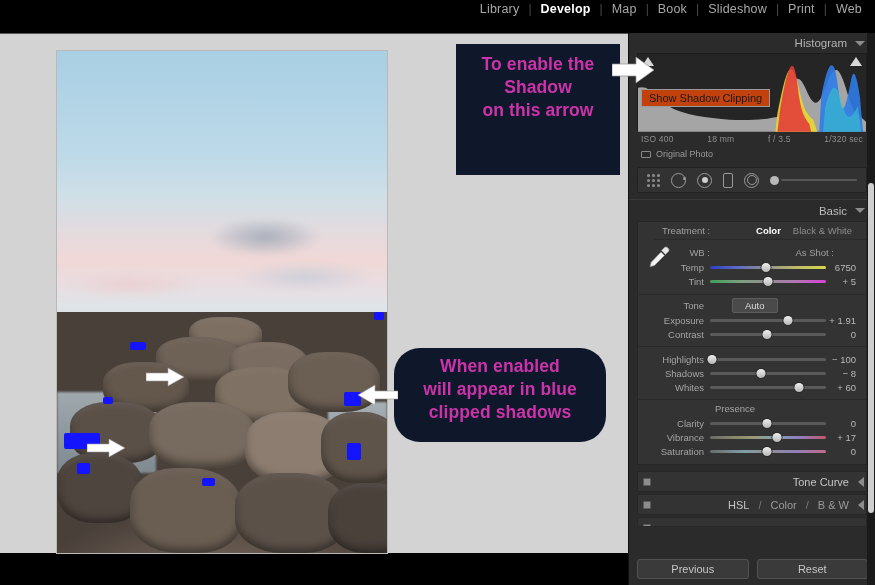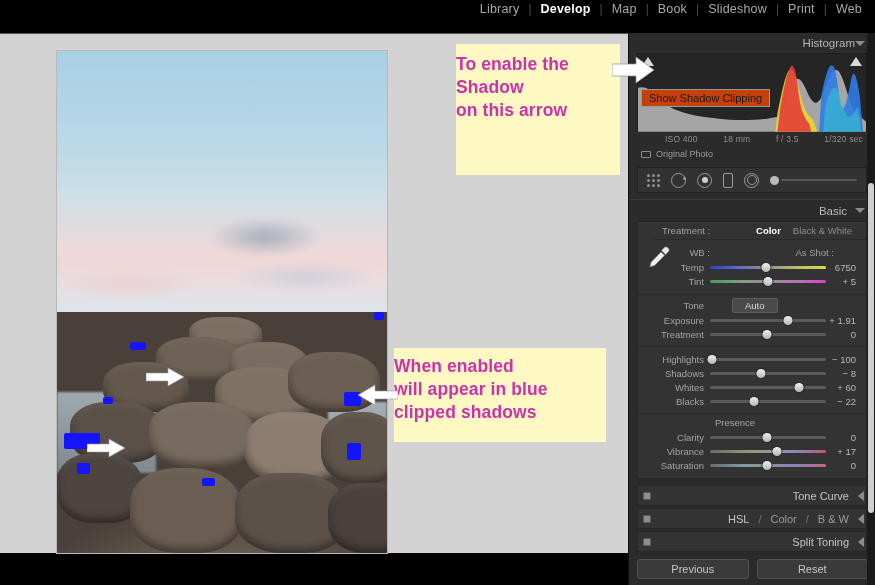--- a/index.html
+++ b/index.html
@@ -90,40 +90,40 @@
   .photo-arrow svg{ display:block; }
 
   
   #rightpanel{
     position:absolute; left:628px; top:33px; width:247px; height:552px;
     background:#2b2b2b;
     border-left:1px solid #111;
   }
   .panel-head{
     height:20px; display:flex; align-items:center; justify-content:flex-end;
-    padding-right:10px; 
+    padding-right:10px; gap:8px;
     font-size:11.5px; color:#b4b4b4;
   }
   .tri-d{ width:0;height:0;border-left:5px solid transparent;border-right:5px solid transparent;border-top:5px solid #8c8c8c; }
   .tri-l{ width:0;height:0;border-top:5px solid transparent;border-bottom:5px solid transparent;border-right:6px solid #8c8c8c; }
 
   
   #histo-wrap{ position:relative; margin:0 8px; }
   #histo{
     position:relative; width:100%; height:78px; background:#252525;
     border:1px solid #1d1d1d;
   }
   .clip-tri{ position:absolute; top:3px; width:0;height:0;
     border-left:6px solid transparent;border-right:6px solid transparent;border-bottom:9px solid #d8d8d8; }
   .clip-tri.left{ left:4px; }
   .clip-tri.right{ right:4px; }
   #histo-canvas{ position:absolute; inset:0; }
   #meta{
     display:flex; justify-content:space-between;
-    font-size:8.5px; color:#8e8e8e; padding:3px 4px 0 4px; letter-spacing:.2px;margin-left:24px;
+    font-size:8.5px; color:#8e8e8e; padding:3px 4px 0 4px; letter-spacing:.2px;
   }
   #origphoto{
     display:flex; align-items:center; gap:5px;
     font-size:9px; color:#9a9a9a; padding:5px 4px 0 4px;
   }
   .mini-rect{ width:10px;height:7px;border:1px solid #8a8a8a;border-radius:1px; }
 
   
   #tools{
     margin:8px 8px 0 8px; height:26px; background:#323232;
@@ -213,28 +213,28 @@
 
   
   #scroll{
     position:absolute; right:0; top:33px; width:8px; height:552px; background:#1a1a1a;
   }
   #scroll .thumb{ position:absolute; left:1px; top:150px; width:6px; height:330px;
     background:#cfcfcf; border-radius:3px; }
 
   
   .note{
-    position:absolute; background:#fef9c3;
-    color:#cc33aa; font-weight:bold; text-align:left;
+    position:absolute; background:#0f172a;
+    color:#cc33aa; font-weight:bold; text-align:center;
     line-height:1.32; letter-spacing:.1px;
   }
   #note1{ left:456px; top:44px; width:164px; height:131px; font-size:17.5px;
     padding-top:9px; }
   #note2{ left:394px; top:348px; width:212px; height:94px; font-size:17.5px;
-    padding-top:7px; }
+    padding-top:7px;border-radius:26px; }
   .note span{ display:block; }
 
   .big-arrow{ position:absolute; }
   #arr-histo{ left:612px; top:56px; width:42px; height:28px; }
 </style>
 </head>
 <body>
 
 <div id="app">
 
@@ -406,21 +406,21 @@
         </div>
         <div class="srow">
           <span class="lbl">Exposure</span>
           <span class="track">
               <span class="tbar"></span>
               <span class="knob" style="left:67%"></span>
             </span>
           <span class="num">+ 1.91</span>
         </div>
         <div class="srow">
-          <span class="lbl">Treatment</span>
+          <span class="lbl">Contrast</span>
           <span class="track">
               <span class="tbar"></span>
               <span class="knob" style="left:49%"></span>
             </span>
           <span class="num">0</span>
         </div>
         <div class="divider"></div>
         <div class="srow">
           <span class="lbl">Highlights</span>
           <span class="track">
@@ -437,28 +437,20 @@
             </span>
           <span class="num">− 8</span>
         </div>
         <div class="srow">
           <span class="lbl">Whites</span>
           <span class="track">
               <span class="tbar"></span>
               <span class="knob" style="left:77%"></span>
             </span>
           <span class="num">+ 60</span>
-        </div>
-        <div class="srow">
-          <span class="lbl">Blacks</span>
-          <span class="track">
-              <span class="tbar"></span>
-              <span class="knob" style="left:38%"></span>
-            </span>
-          <span class="num">− 22</span>
         </div>
       </div>
 
       <div style="border-top:1px solid #2a2a2a;padding-bottom:6px;">
         <div class="grp-label">Presence</div>
         <div class="srow">
           <span class="lbl">Clarity</span>
           <span class="track">
               <span class="tbar"></span>
               <span class="knob" style="left:49%"></span>
@@ -495,25 +487,20 @@
     <div class="coll">
       <span class="sw"></span>
       <span>HSL</span>
       <span class="sep">/</span>
       <span class="dim">Color</span>
       <span class="sep">/</span>
       <span class="dim">B &amp; W</span>
       <span class="tri-l"></span>
     </div>
 
-    <div class="coll">
-      <span class="sw"></span>
-      <span>Split Toning</span>
-      <span class="tri-l"></span>
-    </div>
 
     <div class="coll" style="height:10px;overflow:hidden;">
       <span class="sw"></span>
     </div>
 
     <div id="botbtns">
       <span class="bigbtn">Previous</span>
       <span class="bigbtn">Reset</span>
     </div>
   </div>

